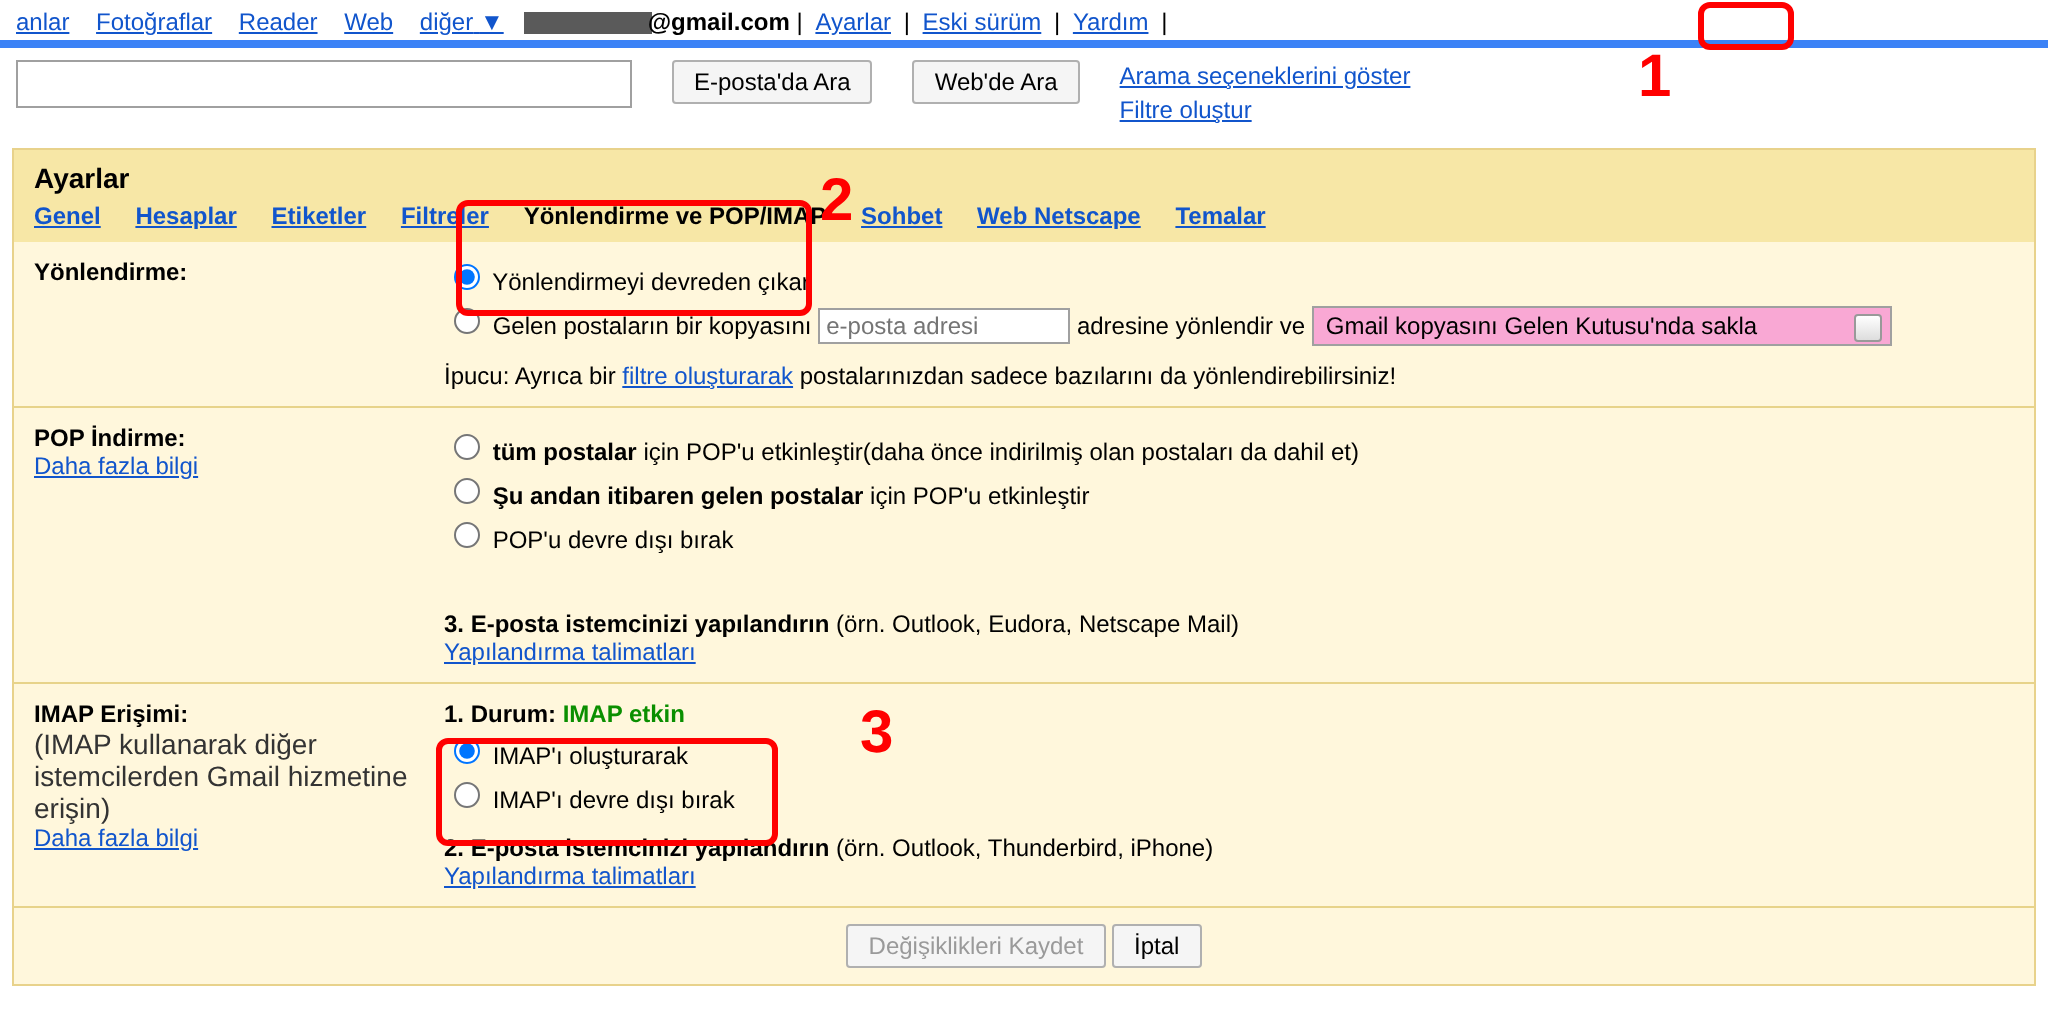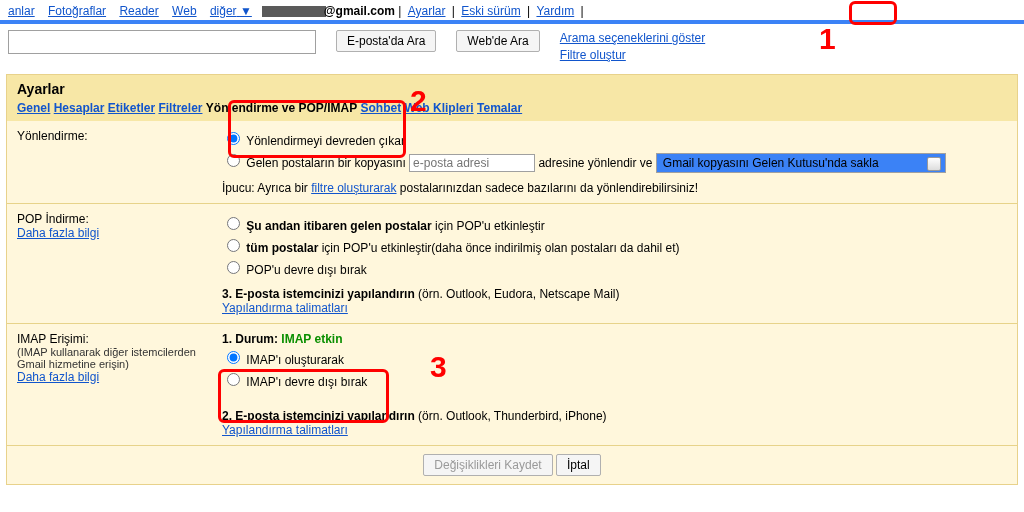--- a/index.html
+++ b/index.html
@@ -10,31 +10,31 @@
   .topright a{margin:0 3px}
   .emailmask{display:inline-block;width:64px;height:11px;background:#5a5a5a;vertical-align:middle;margin-right:-2px}
   .searchrow{padding:6px 8px 10px 8px;display:flex;align-items:flex-start;gap:20px}
   .searchbox{width:300px;height:20px;border:1px solid #a0a0a0;padding:1px 3px}
   .btn{background:#f5f5f5;border:1px solid #b0b0b0;border-radius:2px;padding:3px 10px;font-size:12px;cursor:pointer}
   .searchside{font-size:12px;line-height:1.4}
   .settings-wrap{margin:0 6px;border:1px solid #e8d28b}
   .settings-head{background:#f7e7a6;padding:6px 10px 4px 10px}
   .settings-title{font-weight:bold;font-size:14px;margin-bottom:2px}
   .tabs{padding:2px 0 2px 0}
-  .tabs a{font-weight:bold;color:#1155cc;}
+  .tabs a{font-weight:bold;color:#1155cc;margin-right:14px}
   .tabs .active{color:#000;text-decoration:none}
   .section{display:flex;border-top:1px solid #e7d38a;padding:8px 10px;background:#fff7dc}
   .section.first{border-top:none}
   .leftcol{width:205px;flex:0 0 205px}
-  .leftcol .lbl{font-weight:normal}
-  .leftcol .sub{font-size:11px;color:#333}
+  .leftcol .lbl{font-weight:bold}
+  .leftcol .sub{font-size:14px;color:#333}
   .rightcol{flex:1}
   .rightcol label{font-size:12px}
   .inline-input{border:1px solid #a0a0a0;padding:1px 3px;font-size:12px;width:118px}
-  .selectish{display:inline-block;border:1px solid #a0a0a0;background:#3b82f6;padding:2px 22px 2px 6px;font-size:12px;position:relative;min-width:260px}
+  .selectish{display:inline-block;border:1px solid #a0a0a0;background:#f9a8d4;padding:2px 22px 2px 6px;font-size:12px;position:relative;min-width:260px}
   .selectish::after{content:"";position:absolute;right:4px;top:3px;width:12px;height:12px;background:linear-gradient(#fff,#ddd);border:1px solid #999;border-radius:2px}
   .green{color:#0a8f00;font-weight:bold}
   .bold{font-weight:bold}
   .hint{margin-top:8px}
   .footer{padding:8px;text-align:center;border-top:1px solid #e7d38a;background:#fff7dc}
   .btn-disabled{color:#9a9a9a}
   .rowgap > *{margin-bottom:3px;display:block}
 
   
   .anno{position:absolute;border:3px solid #ff0000;border-radius:6px;pointer-events:none}
@@ -77,21 +77,21 @@
 <div class="settings-wrap">
   <div class="settings-head">
     <div class="settings-title">Ayarlar</div>
     <div class="tabs">
       <a>Genel</a>
       <a>Hesaplar</a>
       <a>Etiketler</a>
       <a>Filtreler</a>
       <a class="active">Yönlendirme ve POP/IMAP</a>
       <a>Sohbet</a>
-      <a>Web Klipleri</a>
+      <a>Web Netscape</a>
       <a>Temalar</a>
     </div>
   </div>
 
   <div class="section first">
     <div class="leftcol"><span class="lbl">Yönlendirme:</span></div>
     <div class="rightcol">
       <div class="rowgap">
         <label><input type="radio" name="fw" checked="" style=""> <span>Yönlendirmeyi devreden çıkar</span></label>
         <label><input type="radio" name="fw" style="">
@@ -105,46 +105,46 @@
     </div>
   </div>
 
   <div class="section">
     <div class="leftcol">
       <div class="lbl">POP İndirme:</div>
       <a>Daha fazla bilgi</a>
     </div>
     <div class="rightcol">
       <div class="rowgap" style="margin-top:2px">
+        <label><input type="radio" name="pop" style=""> <span class="bold">tüm postalar</span><span> için POP'u etkinleştir(daha önce indirilmiş olan postaları da dahil et)</span></label>
         <label><input type="radio" name="pop" style=""> <span class="bold">Şu andan itibaren gelen postalar</span><span> için POP'u etkinleştir</span></label>
-        <label><input type="radio" name="pop" style=""> <span class="bold">tüm postalar</span><span> için POP'u etkinleştir(daha önce indirilmiş olan postaları da dahil et)</span></label>
         <label><input type="radio" name="pop" style=""> <span>POP'u devre dışı bırak</span></label>
       </div>
-      <div style="margin-top:10px">
+      <div style="margin-top:28px">
         <span class="bold">3. E-posta istemcinizi yapılandırın</span><span> (örn. Outlook, Eudora, Netscape Mail)</span><br>
         <a>Yapılandırma talimatları</a>
       </div>
     </div>
   </div>
 
   <div class="section">
     <div class="leftcol">
       <div class="lbl">IMAP Erişimi:</div>
       <div class="sub">(IMAP kullanarak diğer istemcilerden Gmail hizmetine erişin)</div>
       <a>Daha fazla bilgi</a>
     </div>
     <div class="rightcol">
       <div>
         <span class="bold">1. Durum: </span><span class="green">IMAP etkin</span>
       </div>
       <div class="rowgap" style="margin-top:2px">
         <label><input type="radio" name="imap" checked="" style=""> <span>IMAP'ı oluşturarak</span></label>
         <label><input type="radio" name="imap" style=""> <span>IMAP'ı devre dışı bırak</span></label>
       </div>
-      <div style="margin-top:20px">
+      <div style="margin-top:10px">
         <span class="bold">2. E-posta istemcinizi yapılandırın</span><span> (örn. Outlook, Thunderbird, iPhone)</span><br>
         <a>Yapılandırma talimatları</a>
       </div>
     </div>
   </div>
 
   <div class="footer">
     <button class="btn btn-disabled">Değişiklikleri Kaydet</button>
     <button class="btn">İptal</button>
   </div>

